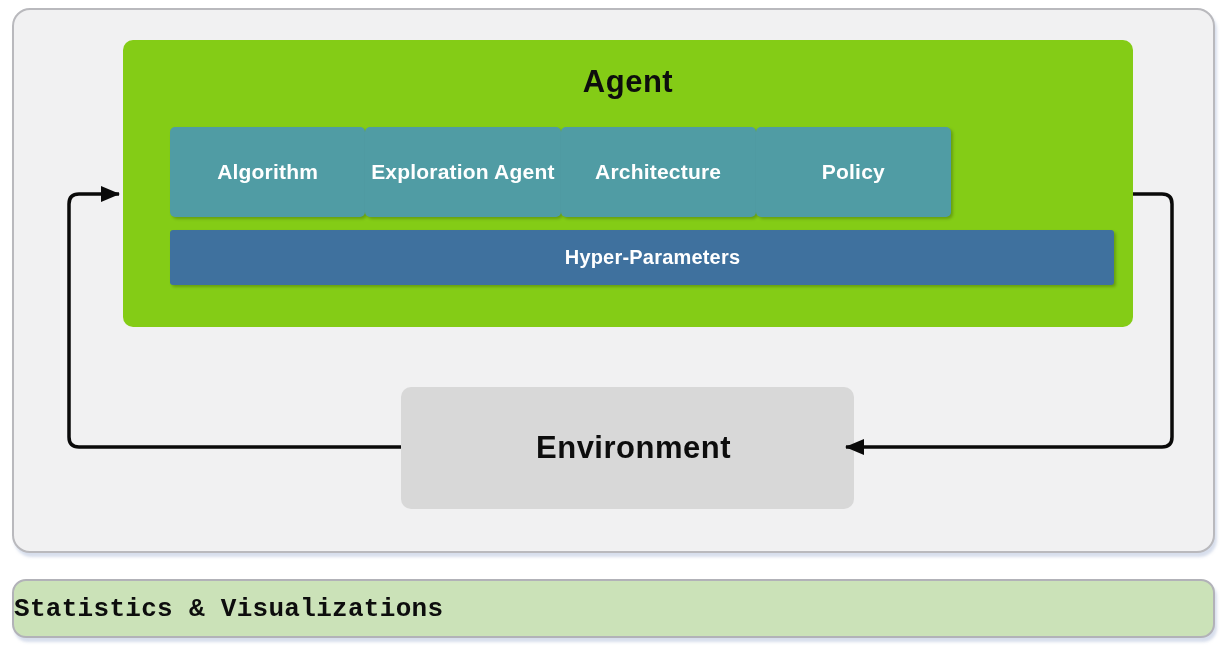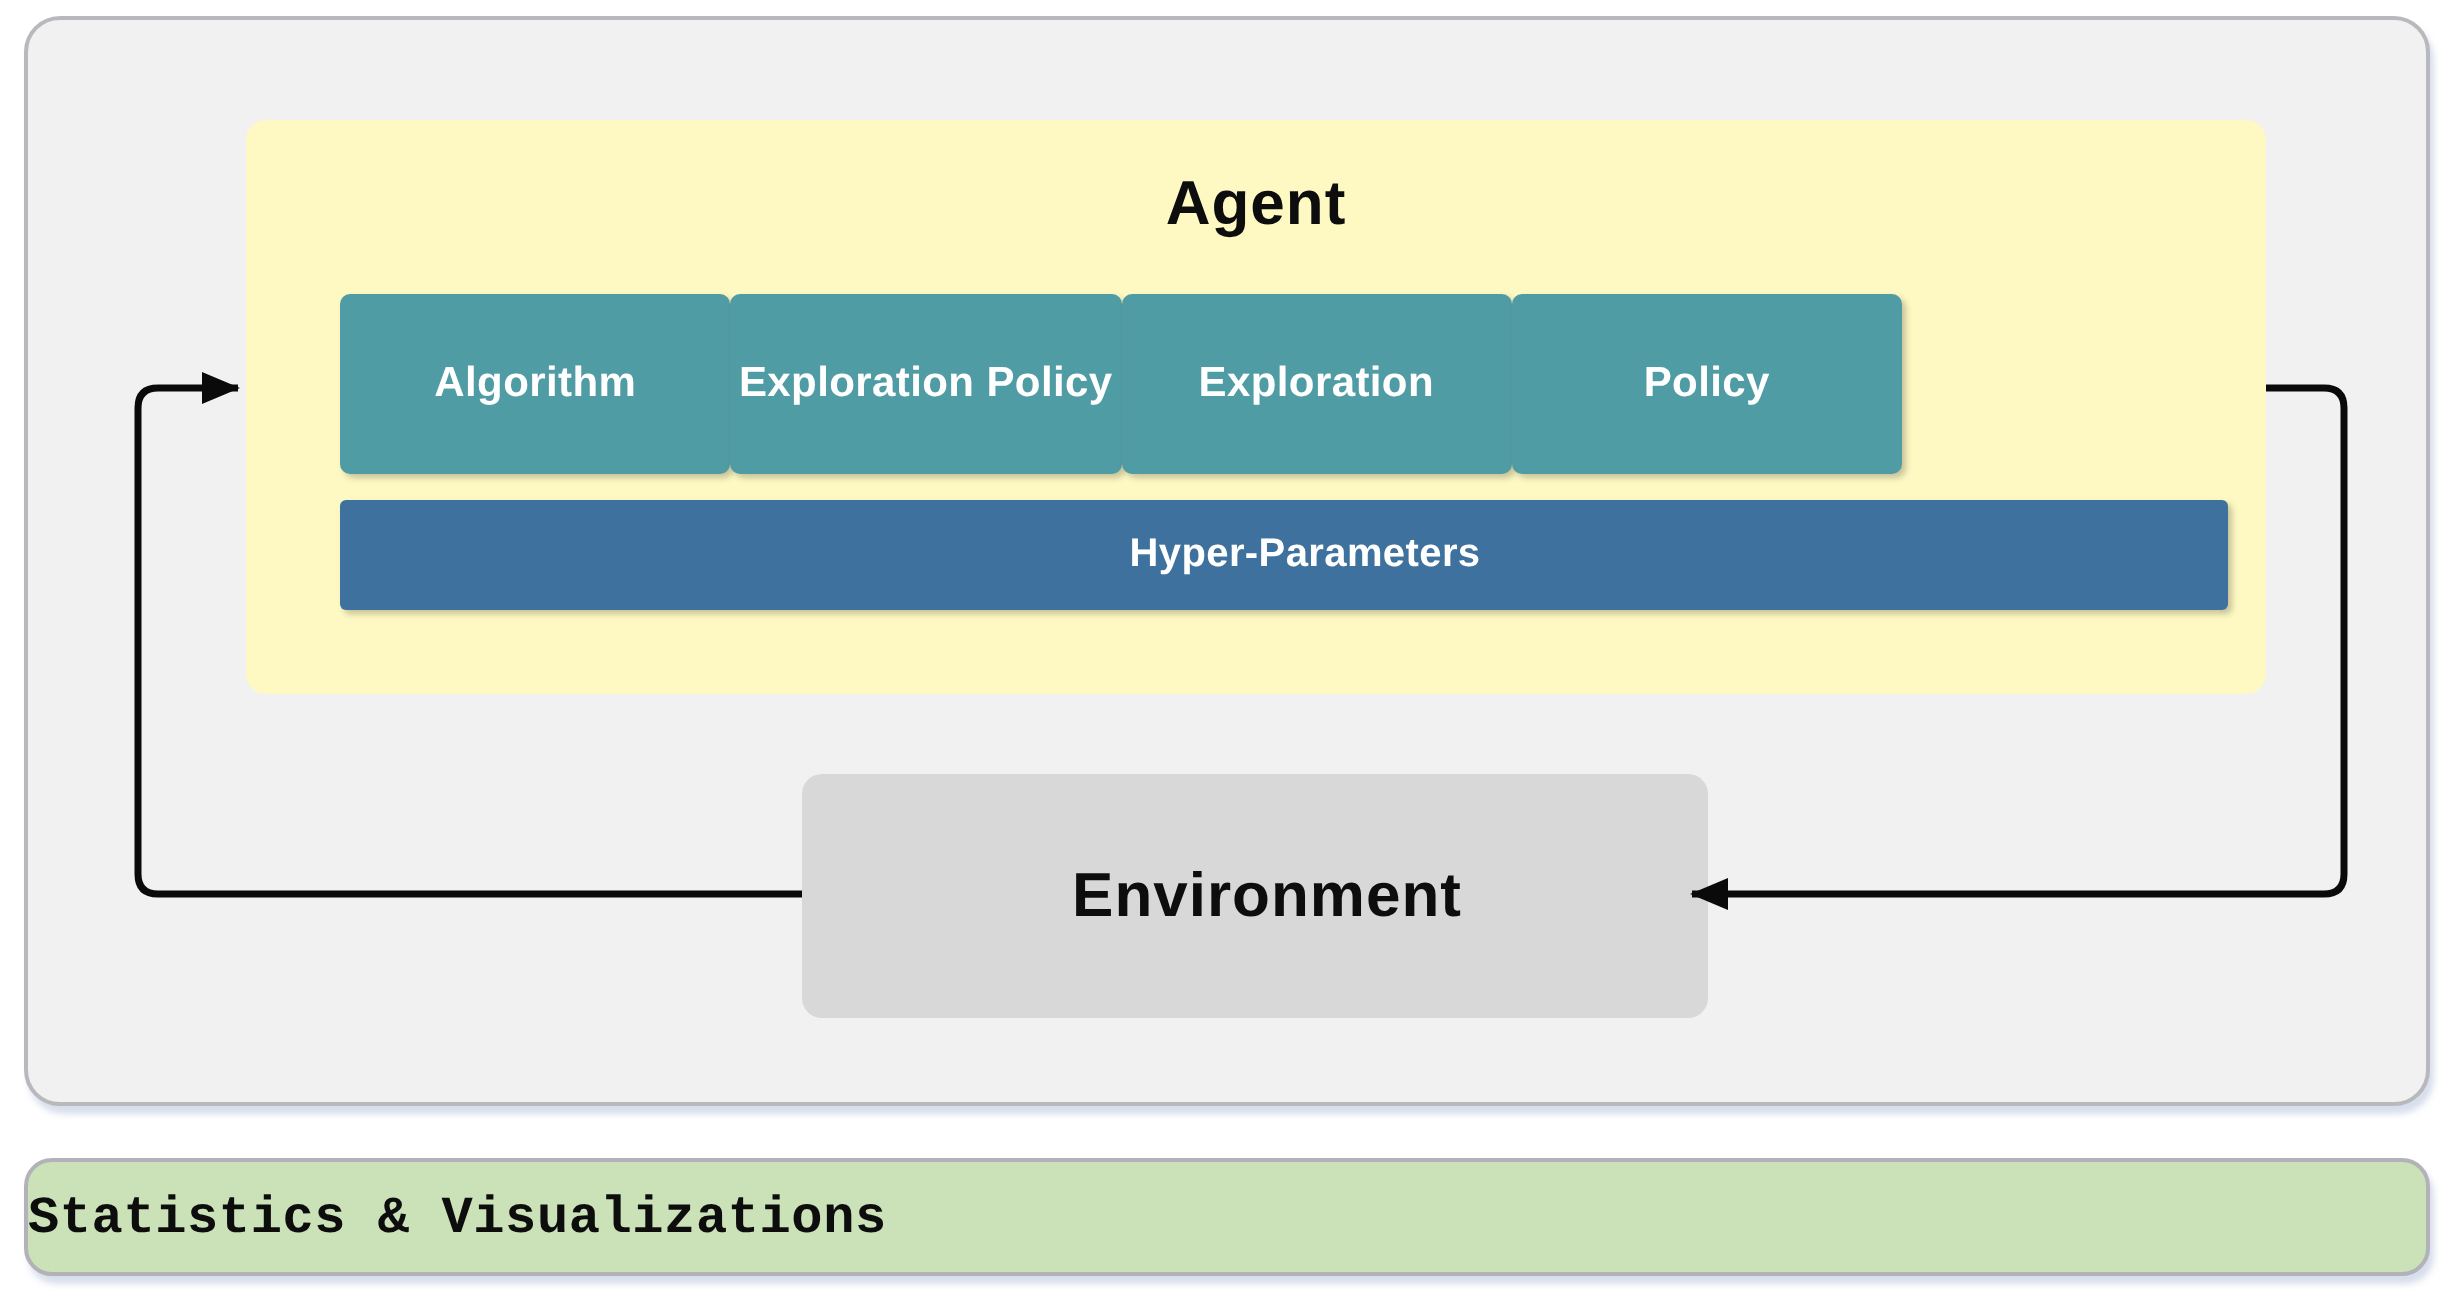--- a/index.html
+++ b/index.html
@@ -26,24 +26,24 @@
     height: 541px;
     background: #f1f1f2;
     border: 2px solid #b9b9bd;
     border-radius: 18px;
     box-shadow: 2px 4px 3px rgba(140, 160, 200, 0.35);
   }
   
   .agent-box {
     position: absolute;
     left: 123px;
-    top: 60px;
+    top: 40px;
     width: 1010px;
     height: 287px;
-    background: #fef9c3;
+    background: #84cc16;
     border-radius: 10px;
   }
   .agent-title {
     position: absolute;
     left: 0;
     top: 24px;
     width: 100%;
     text-align: center;
     font-size: 31px;
     font-weight: bold;
@@ -142,22 +142,22 @@
 
 <div class="stage">
 
   <div class="outer-panel"></div>
 
   <div class="agent-box">
     <div class="agent-title">Agent</div>
 
     <div class="modules-row">
       <div class="module-box">Algorithm</div>
-      <div class="module-box">Exploration Policy</div>
-      <div class="module-box">Exploration</div>
+      <div class="module-box">Exploration Agent</div>
+      <div class="module-box">Architecture</div>
       <div class="module-box">Policy</div>
     </div>
 
     <div class="hyper-bar">Hyper-Parameters</div>
   </div>
 
   <div class="env-box">
     <span>Environment</span>
   </div>
 

